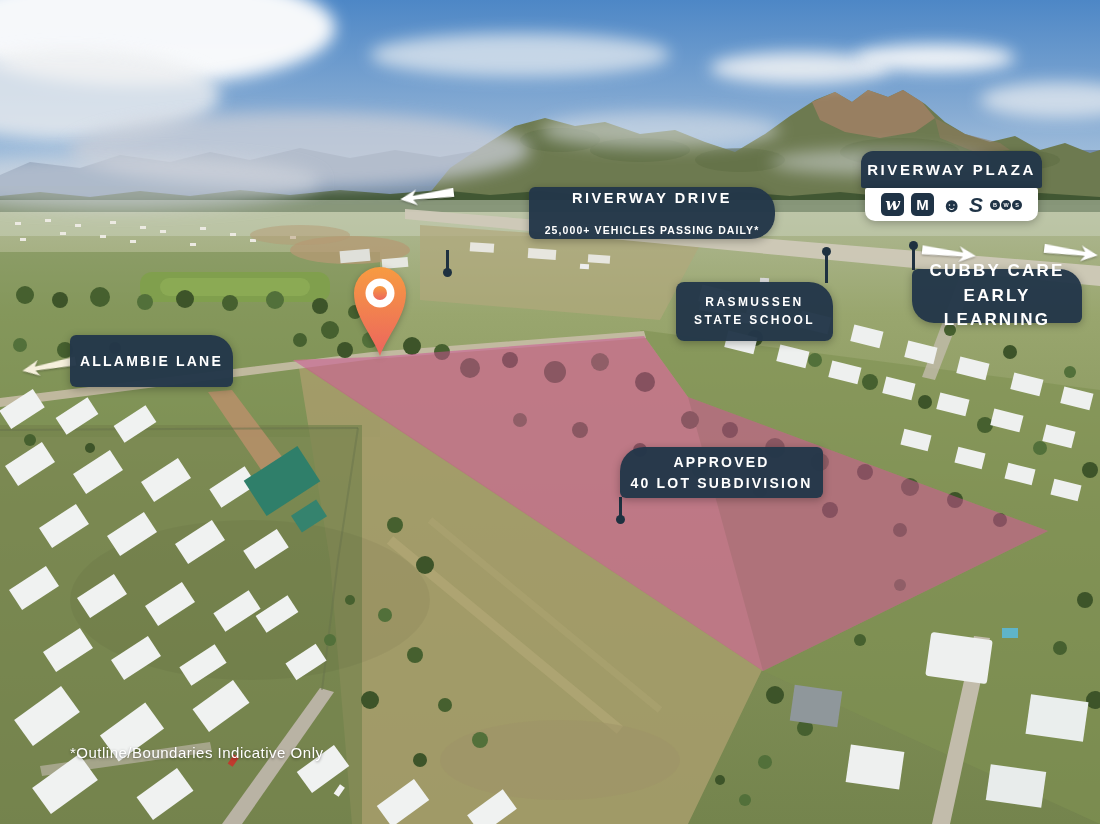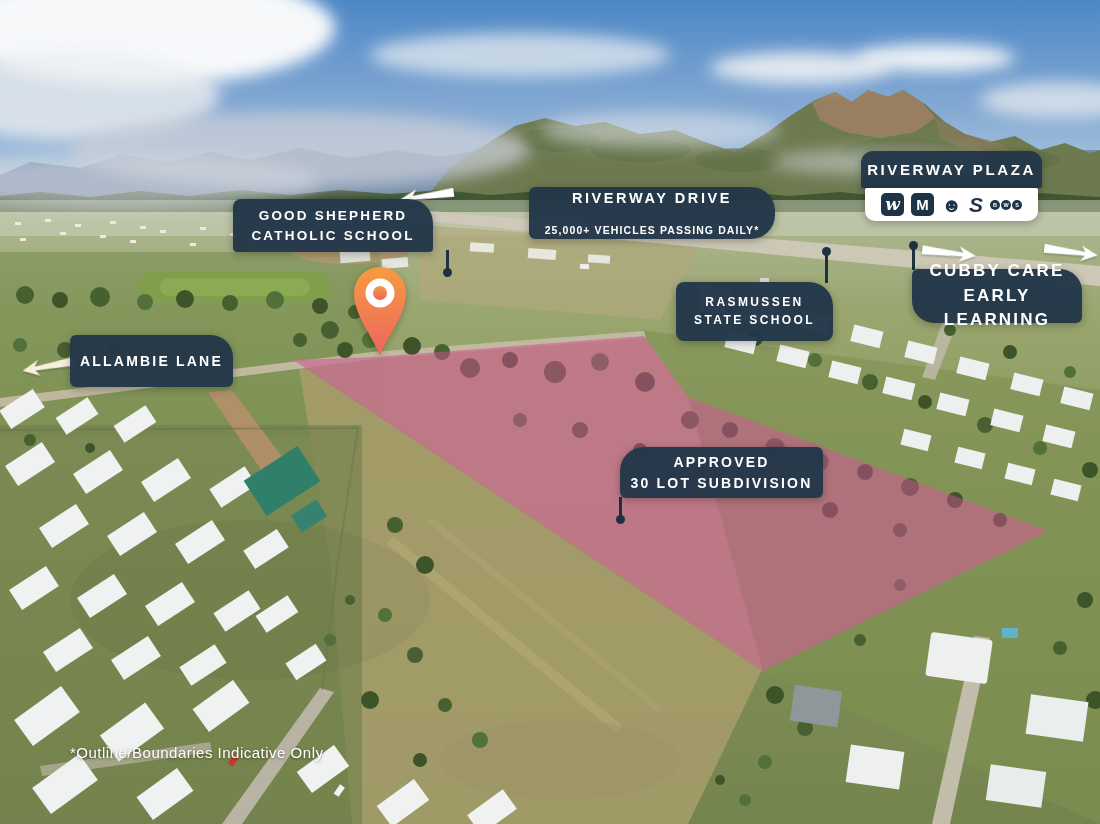--- a/index.html
+++ b/index.html
@@ -331,24 +331,20 @@
   <svg class="arrow" style="left:22px;top:356px;transform:rotate(-10deg);" width="56" height="20" viewBox="0 0 56 20">
     <polygon points="0,10 17,2 13,8 54,5 54,14 13,12 17,18" fill="#f6f0dc"></polygon>
   </svg>
   <svg class="arrow" style="left:920px;top:243px;transform:rotate(6deg);" width="56" height="20" viewBox="0 0 56 20">
     <polygon points="56,10 39,2 43,8 2,5 2,14 43,12 39,18" fill="#ffffff"></polygon>
   </svg>
   <svg class="arrow" style="left:1042px;top:242px;transform:rotate(7deg);" width="56" height="20" viewBox="0 0 56 20">
     <polygon points="56,10 39,2 43,8 2,5 2,14 43,12 39,18" fill="#ffffff"></polygon>
   </svg>
 
-  <div class="label lbl-gs">
-    <span>GOOD SHEPHERD</span>
-    <span>CATHOLIC SCHOOL</span>
-  </div>
 
   <div class="label lbl-rd">
     <span class="l1">RIVERWAY DRIVE</span>
     <span class="l2">25,000+ VEHICLES PASSING DAILY*</span>
   </div>
 
   <div class="label plaza-box">
     <span>RIVERWAY PLAZA</span>
   </div>
   <div class="plaza-logos">
@@ -380,21 +376,21 @@
     <span>CUBBY CARE</span>
     <span>EARLY LEARNING</span>
   </div>
 
   <div class="label lbl-al">
     <span>ALLAMBIE LANE</span>
   </div>
 
   <div class="label lbl-ap">
     <span>APPROVED</span>
-    <span>30 LOT SUBDIVISION</span>
+    <span>40 LOT SUBDIVISION</span>
   </div>
 
   <svg class="pin" width="62" height="100" viewBox="0 0 62 100">
     <defs>
       <linearGradient id="pingrad" x1="0" y1="0" x2="0" y2="1">
         <stop offset="0" stop-color="#f79b41"></stop>
         <stop offset="1" stop-color="#ec655e"></stop>
       </linearGradient>
     </defs>
     <path d="M31,96 C24,76 5,56 5,33 A26,26 0 1 1 57,33 C57,56 38,76 31,96 Z" fill="url(#pingrad)"></path>

